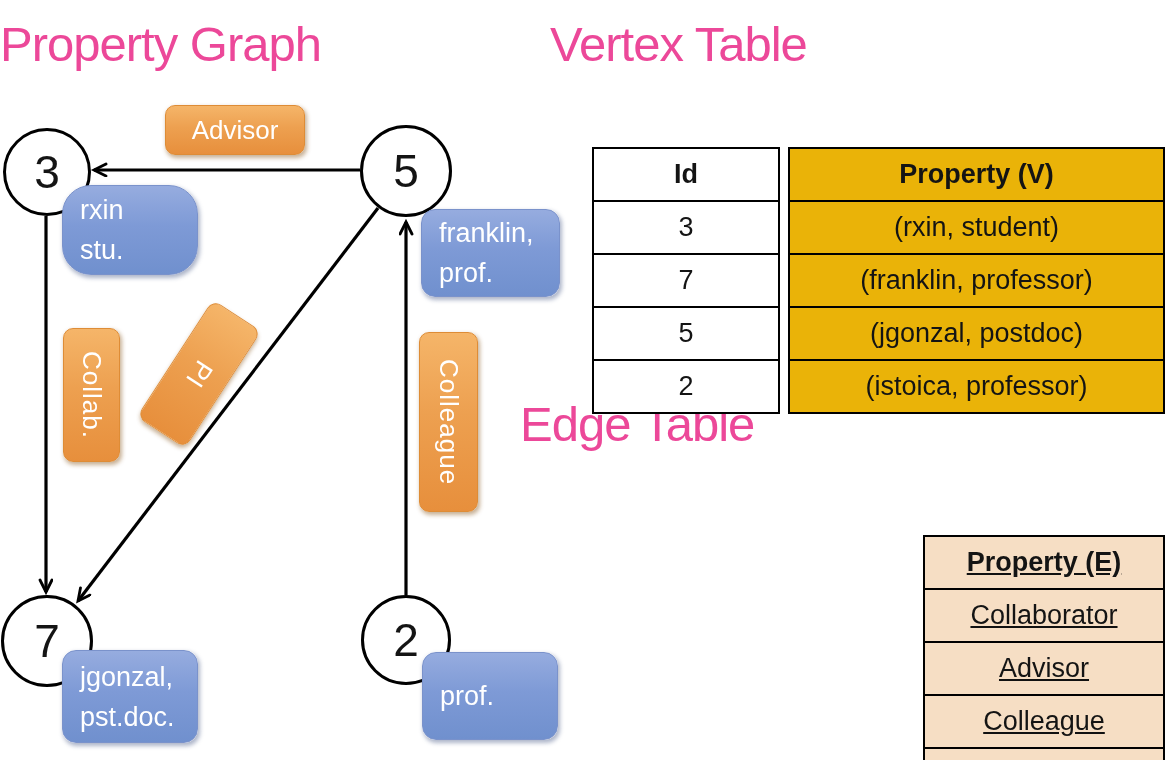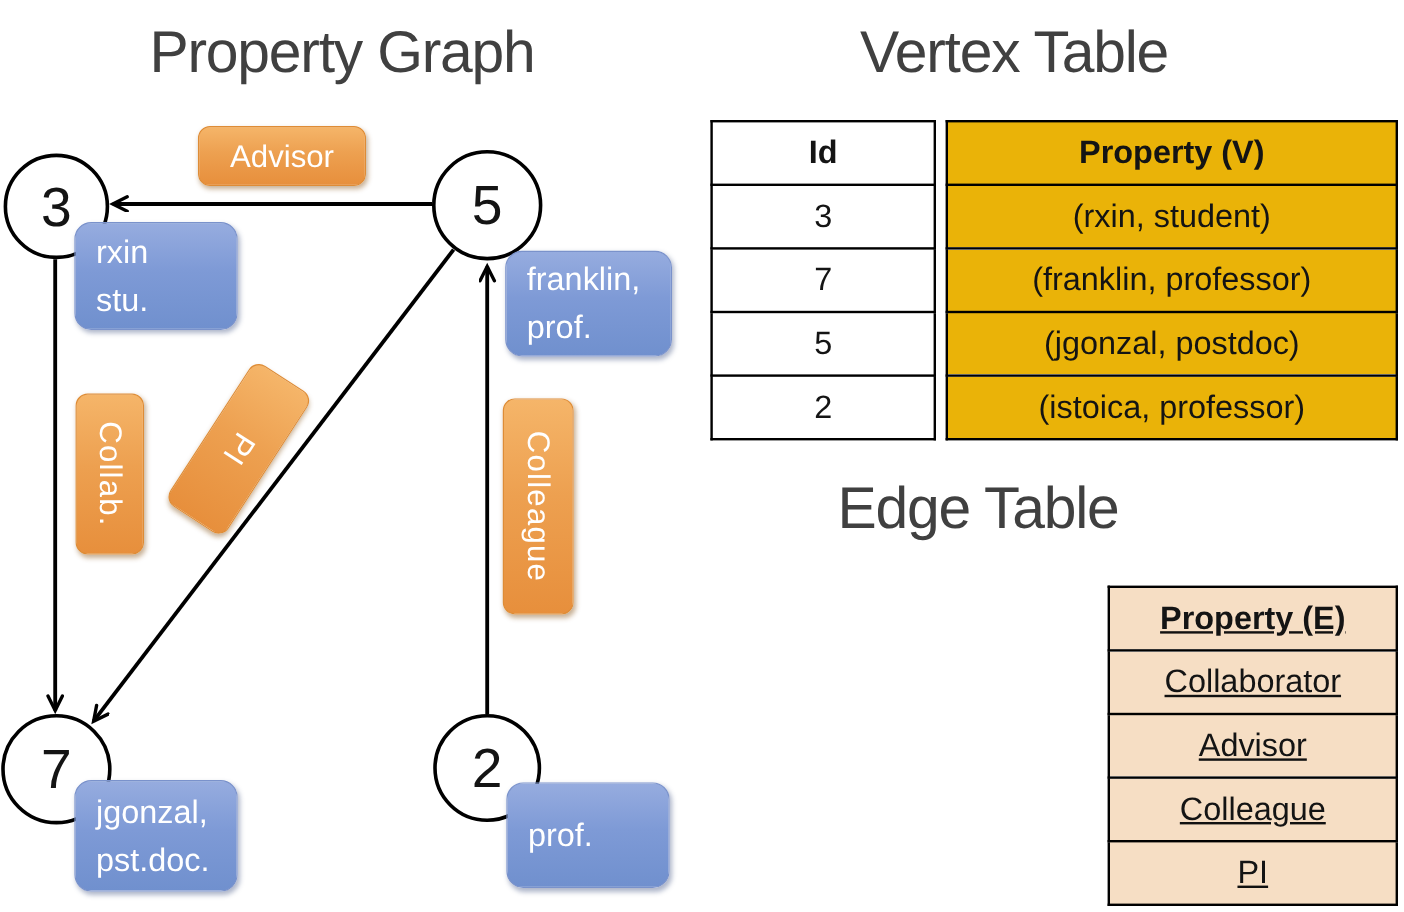--- a/index.html
+++ b/index.html
@@ -1,22 +1,22 @@
 <!DOCTYPE html>
 <html><head>
 <meta charset="utf-8">
 <style>
   html,body { margin:0; padding:0; background:#ffffff; }
   .stage {
     position:relative; width:1170px; height:760px; overflow:hidden;
     font-family:"Liberation Sans", sans-serif; background:#ffffff; color:#111;
   }
   .big-title {
-    position:absolute; text-align:center; font-size:49px; font-weight:400;
-    letter-spacing:-1px; color:#404040; white-space:nowrap;
+    position:absolute; text-align:left; font-size:49px; font-weight:400;
+    letter-spacing:-1px; color:#ec4899; white-space:nowrap;
   }
   #pg-title   { left:0px;   top:16px;  width:570px; }
   #vt-title   { left:550px; top:16px;  width:590px; }
   #et-title   { left:520px; top:396px; width:590px; }
 
   svg.edges { position:absolute; left:0; top:0; z-index:1; }
 
   .node {
     position:absolute; z-index:2; box-sizing:border-box; background:#fff;
     border:3.5px solid #000; border-radius:50%;
@@ -39,21 +39,21 @@
     background:linear-gradient(180deg,#96ACDF 0%,#7E9AD6 45%,#7090CE 100%);
     border:1px solid #7A92CB; border-radius:14px;
     box-shadow:1.5px 2.5px 4px rgba(50,70,120,0.4);
     color:#fff; font-size:27px; line-height:40px;
     display:flex; flex-direction:column; justify-content:center;
     padding-left:17px;
   }
 
   table.tbl {
     position:absolute; border-collapse:collapse; table-layout:fixed;
-    background:#fff; z-index:2;
+    background:#fff; z-index:2;margin-top:47px;
   }
   table.tbl th, table.tbl td {
     border:2.5px solid #000; height:51px; text-align:center;
     font-size:27px; font-weight:400; color:#141414; padding:0;
     overflow:hidden; white-space:nowrap;
   }
   table.tbl th { font-weight:700; }
   table.tbl.vprop th, table.tbl.vprop td { background:#eab308; }
   table.tbl.eprop th, table.tbl.eprop td { background:#F6DEC4; }
 </style>
@@ -87,21 +87,21 @@
   <div class="olabel" style="left:63px; top:328px; width:57px; height:134px;">
     <span class="vtext">Collab.</span>
   </div>
   <div class="olabel" style="left:170px; top:304px; width:58px; height:140px; transform:rotate(33deg);">
     <span class="vtext">PI</span>
   </div>
   <div class="olabel" style="left:419px; top:332px; width:59px; height:180px;">
     <span class="vtext">Colleague</span>
   </div>
 
-  <div class="blabel" style="left:62px; top:185px; width:136px; height:90px;">
+  <div class="blabel" style="left:62px; top:185px; width:136px; height:90px;border-radius:29px;">
     <span>rxin</span>
     <span>stu.</span>
   </div>
   <div class="blabel" style="left:421px; top:185px; width:139px; height:88px;margin-top:24px;">
     <span>franklin,</span>
     <span>prof.</span>
   </div>
   <div class="blabel" style="left:62px; top:650px; width:136px; height:93px;">
     <span>jgonzal,</span>
     <span>pst.doc.</span>

